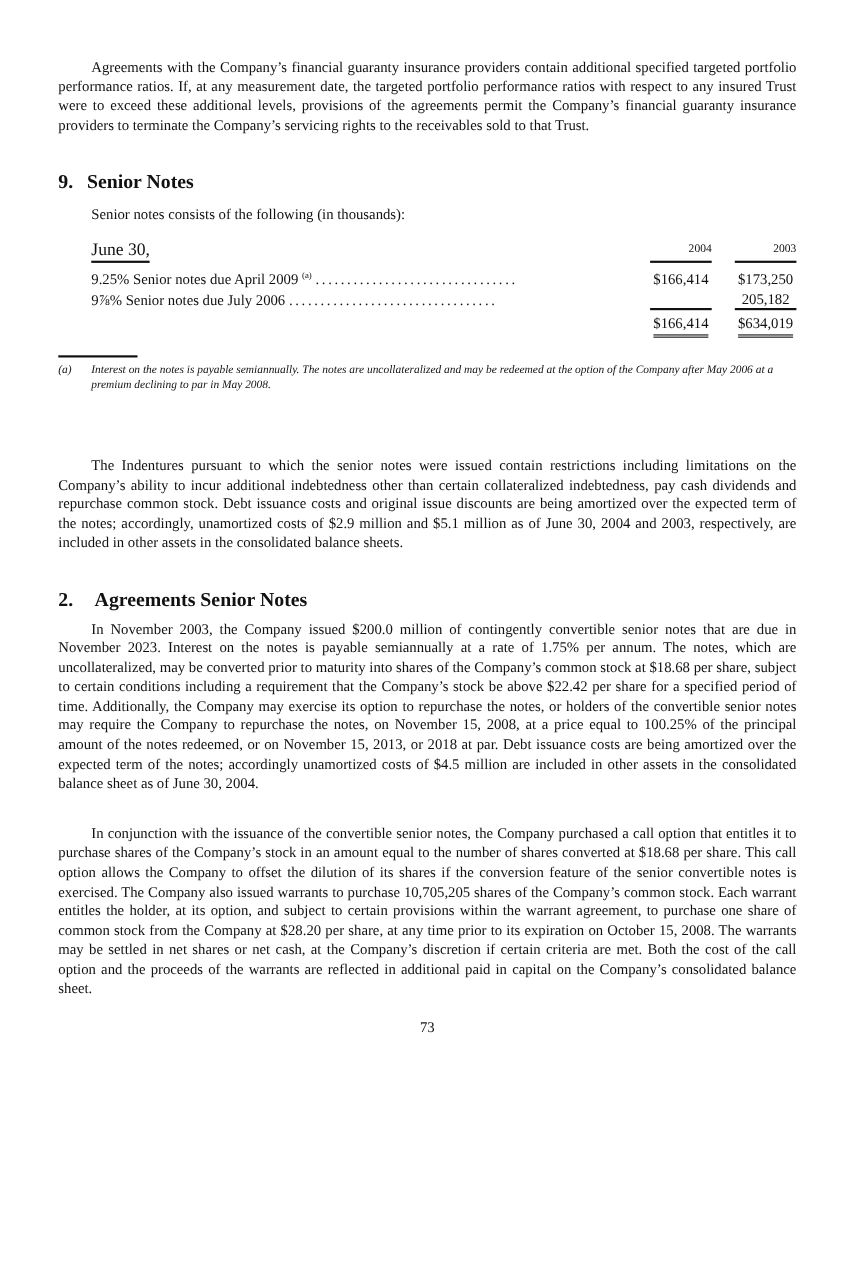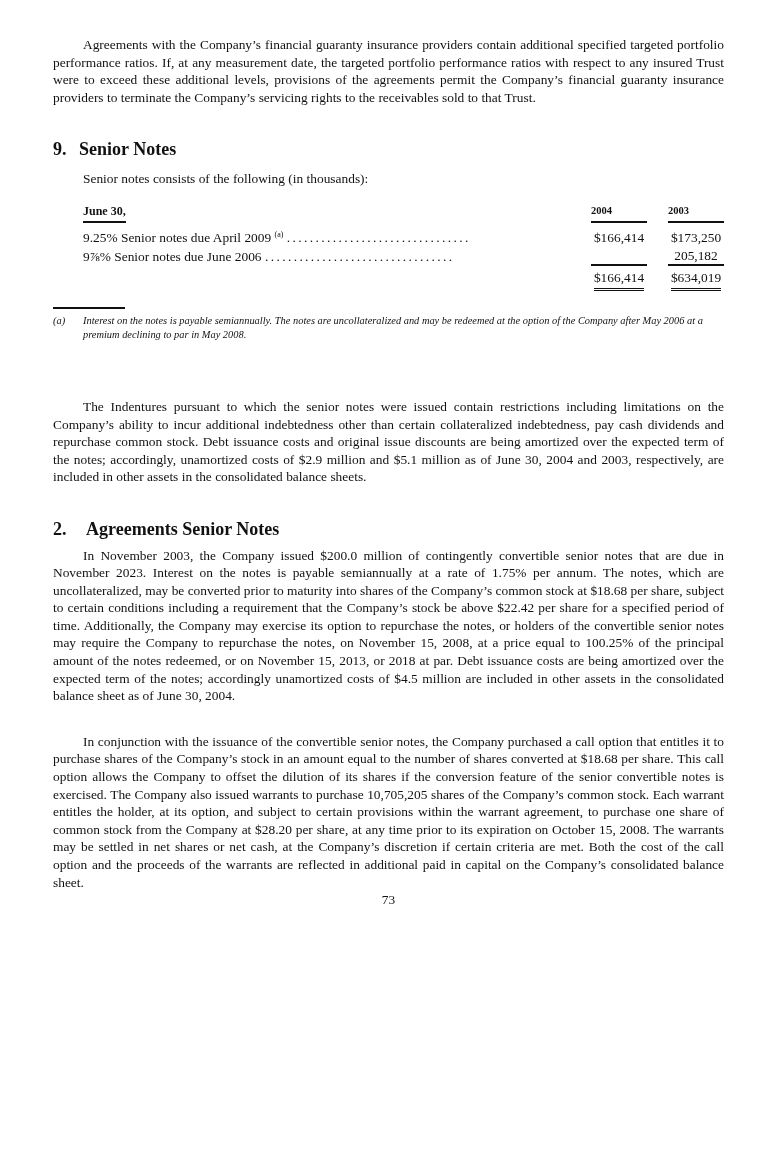--- a/index.html
+++ b/index.html
@@ -1,43 +1,43 @@
 <!DOCTYPE html>
 <html><head>
 <meta charset="utf-8">
 <style>
   html, body { margin: 0; padding: 0; background: #ffffff; }
   body { width: 777px; height: 1164px; position: relative; overflow: hidden;
          font-family: "Liberation Serif", serif; color: #111; font-size: 13.4px; line-height: 17.6px; }
-  .page { position: absolute; left: 53px; top: 36px; width: 671px; }
+  .page { position: absolute; left: 53px; top: 52px; width: 671px; }
   p.para { margin: 0; text-align: justify; text-indent: 30px; }
   .gap-s { height: 28px; }
   .gap-m { height: 35px; }
   h2.sect { margin: 0; font-size: 18px; font-weight: bold; }
   h2.sect .num { display: inline-block; width: 26px; }
   h2.sect.ten .num { width: 33px; }
   .intro { margin: 11px 0 0 30px; }
   table.notes { margin: 14px 0 0 30px; width: 641px; border-collapse: collapse; }
   table.notes td { padding: 0; vertical-align: bottom; }
-  .hdr-label { font-size: 12px; font-weight: bold; font-family: "Liberation Serif", serif; }
+  .hdr-label { font-size: 16px; font-weight: normal; font-family: "Liberation Serif", serif; }
   .hdr-label span { border-bottom: 2px solid #111; padding-bottom: 1px; display: inline-block; }
-  .hdr-year { font-size: 10.5px; font-weight: bold; text-align: left; }
+  .hdr-year { font-size: 10.5px; font-weight: normal; text-align: right; }
   .hdr-year span { display: block; border-bottom: 2px solid #111; padding-bottom: 2px; margin: 0 0 0 0; }
   .col-year { width: 56px; }
   .col-sp { width: 21px; }
   .desc { white-space: nowrap; overflow: hidden; }
   .leader { letter-spacing: 2.4px; }
   .amt { text-align: center; white-space: nowrap; }
   .sup { font-size: 8px; vertical-align: super; line-height: 0; }
   .rule-top td.amt-total { border-top: 2px solid #111; padding-top: 3px; }
   .total span { display: inline-block; border-bottom: 3px double #111; padding-bottom: 1px; }
   .fn-rule { margin-top: 16px; width: 72px; border-top: 2px solid #111; }
   .footnote { margin-top: 5px; font-style: italic; font-size: 10.4px; line-height: 14.5px; display: flex; }
   .footnote .mark { width: 30px; flex: none; }
-  .pagenum { text-align: center; }
+  .pagenum { text-align: center; margin-top: 18px; }
 </style>
 </head>
 <body>
 
 <div class="page">
 
   <p class="para">Agreements with the Company’s financial guaranty insurance providers contain additional specified targeted portfolio performance ratios. If, at any measurement date, the targeted portfolio performance ratios with respect to any insured Trust were to exceed these additional levels, provisions of the agreements permit the Company’s financial guaranty insurance providers to terminate the Company’s servicing rights to the receivables sold to that Trust.</p>
 
   <div class="gap-m"></div>
 
@@ -65,21 +65,21 @@
           <td></td>
           <td></td>
         </tr>
     <tr>
       <td class="desc"><span>9.25% Senior notes due April 2009</span> <span class="sup">(a)</span> <span class="leader">................................</span></td>
       <td class="col-year amt">$166,414</td>
       <td class="col-sp"></td>
       <td class="col-year amt">$173,250</td>
     </tr>
     <tr>
-      <td class="desc"><span>9⅞% Senior notes due June 2006</span> <span class="leader">.................................</span></td>
+      <td class="desc"><span>9⅞% Senior notes due July 2006</span> <span class="leader">.................................</span></td>
       <td class="col-year amt"></td>
       <td class="col-sp"></td>
       <td class="col-year amt">205,182</td>
     </tr>
     <tr class="rule-top">
       <td></td>
       <td class="col-year amt amt-total total"><span>$166,414</span></td>
       <td class="col-sp"></td>
       <td class="col-year amt amt-total total"><span>$634,019</span></td>
     </tr>

